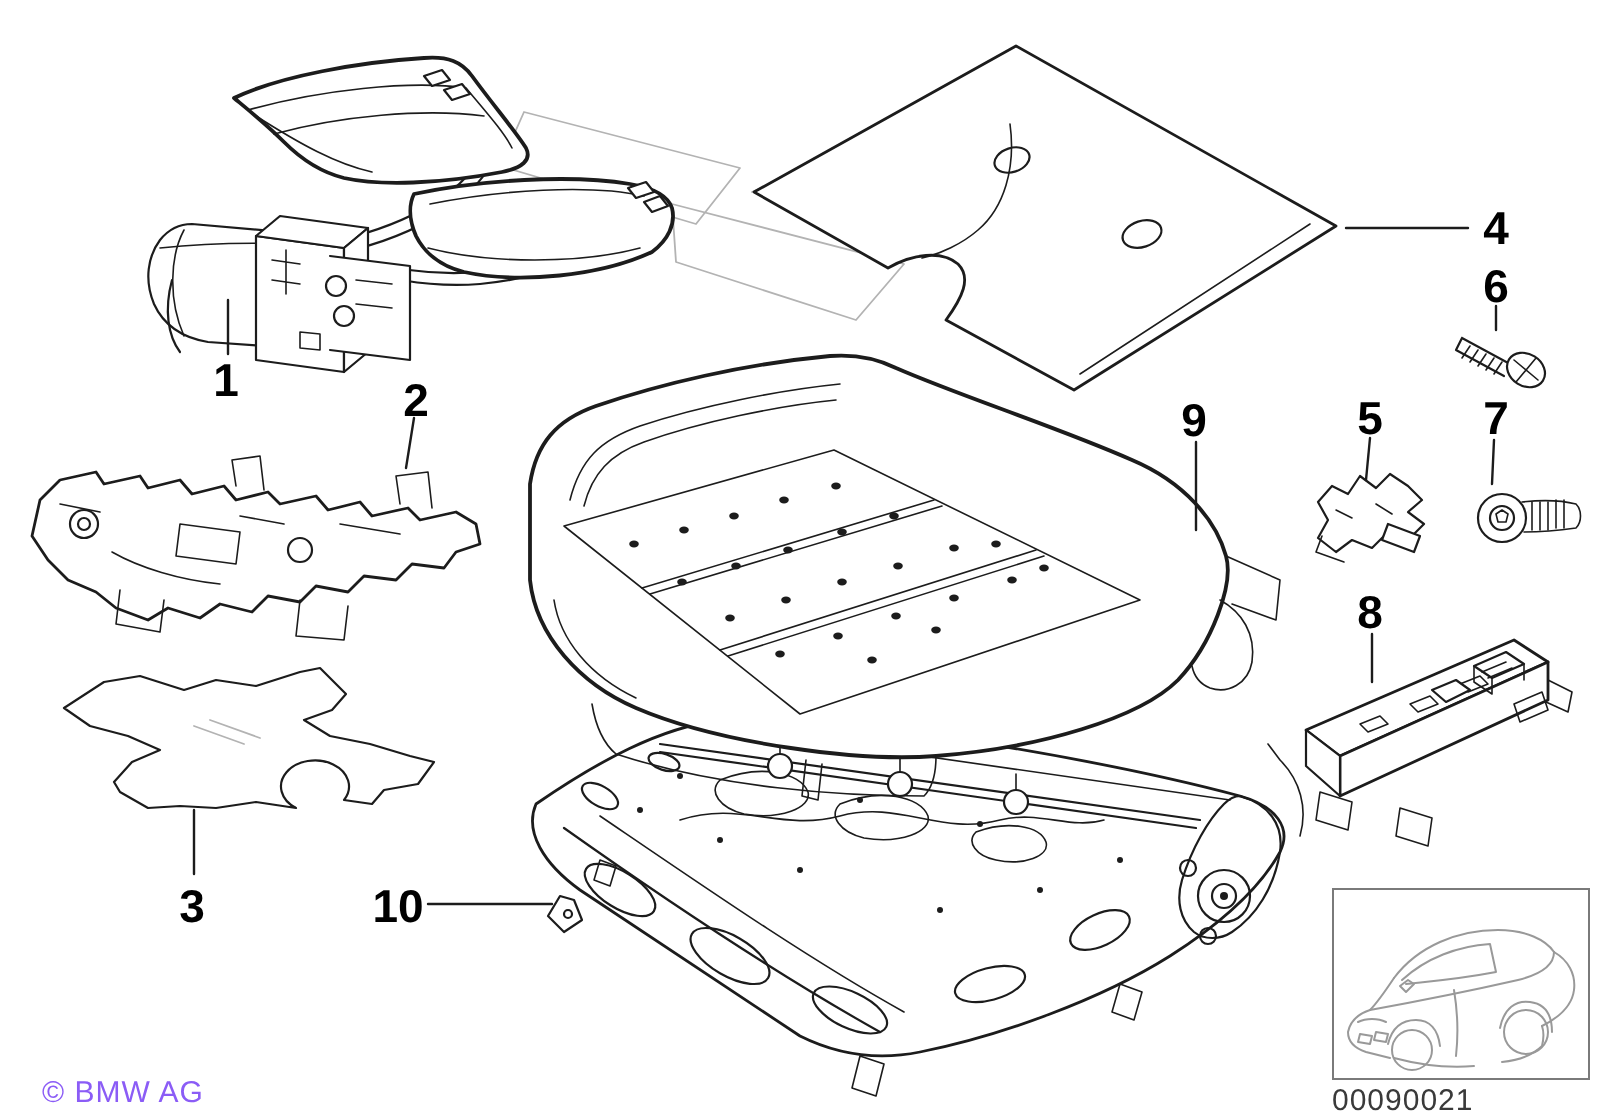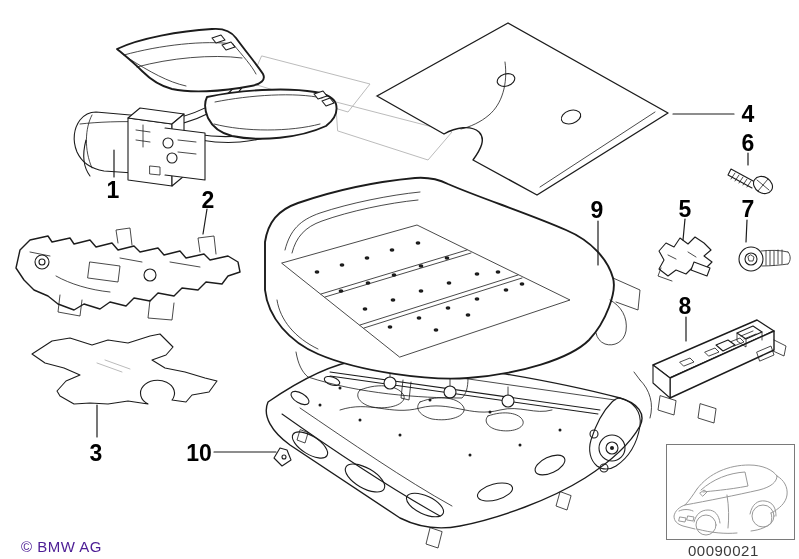--- a/index.html
+++ b/index.html
@@ -20,32 +20,32 @@
   .art .thin{stroke-width:0.8;}
   .art .ghost{stroke:var(--ghost);stroke-width:0.9;}
   .art .wfill{fill:#ffffff;}
   .art .dot{fill:var(--line);stroke:none;}
   .art .leader{stroke-width:1.2;}
   .callout{
     font-family:"Liberation Sans",sans-serif;font-weight:bold;font-size:23px;
     fill:var(--label);stroke:none;text-anchor:middle;
   }
   .copyright{
-    position:absolute;left:21px;top:538px;font-size:15px;color:#4c1d95;
+    position:absolute;left:21px;top:538px;font-size:15px;color:#8b5cf6;
     letter-spacing:0.5px;white-space:nowrap;
   }
   .thumb-box{
     position:absolute;left:666px;top:444px;width:129px;height:96px;
     border:1px solid var(--frame-border);background:#fff;box-sizing:border-box;
   }
   .thumb-box svg path,.thumb-box svg circle,.thumb-box svg line{
     fill:none;stroke:var(--thumb);stroke-width:1;stroke-linejoin:round;stroke-linecap:round;
   }
   .image-number{
-    position:absolute;left:688px;top:542px;font-size:15px;color:#3a3a3a;
+    position:absolute;left:666px;top:542px;font-size:15px;color:#3a3a3a;
     letter-spacing:0.5px;white-space:nowrap;
   }
 </style>
 </head>
 <body>
 
 <div class="stage">
 
 <svg class="art" width="799" height="559" viewBox="0 0 799 559">
 

